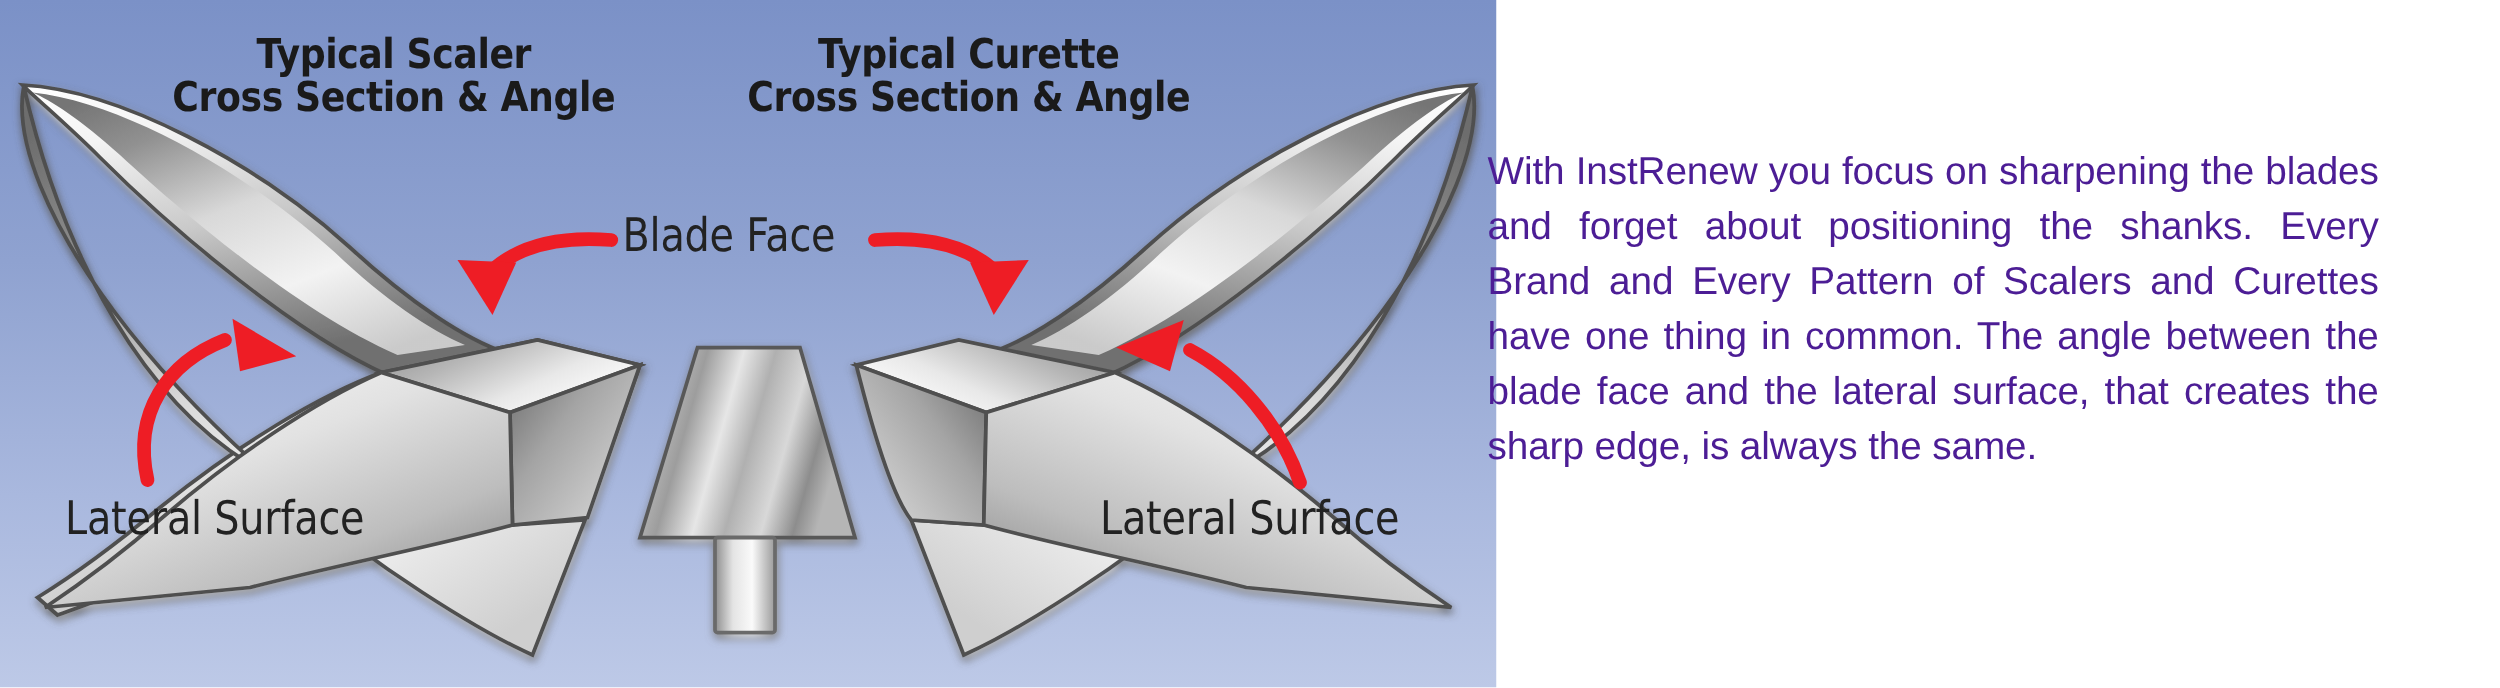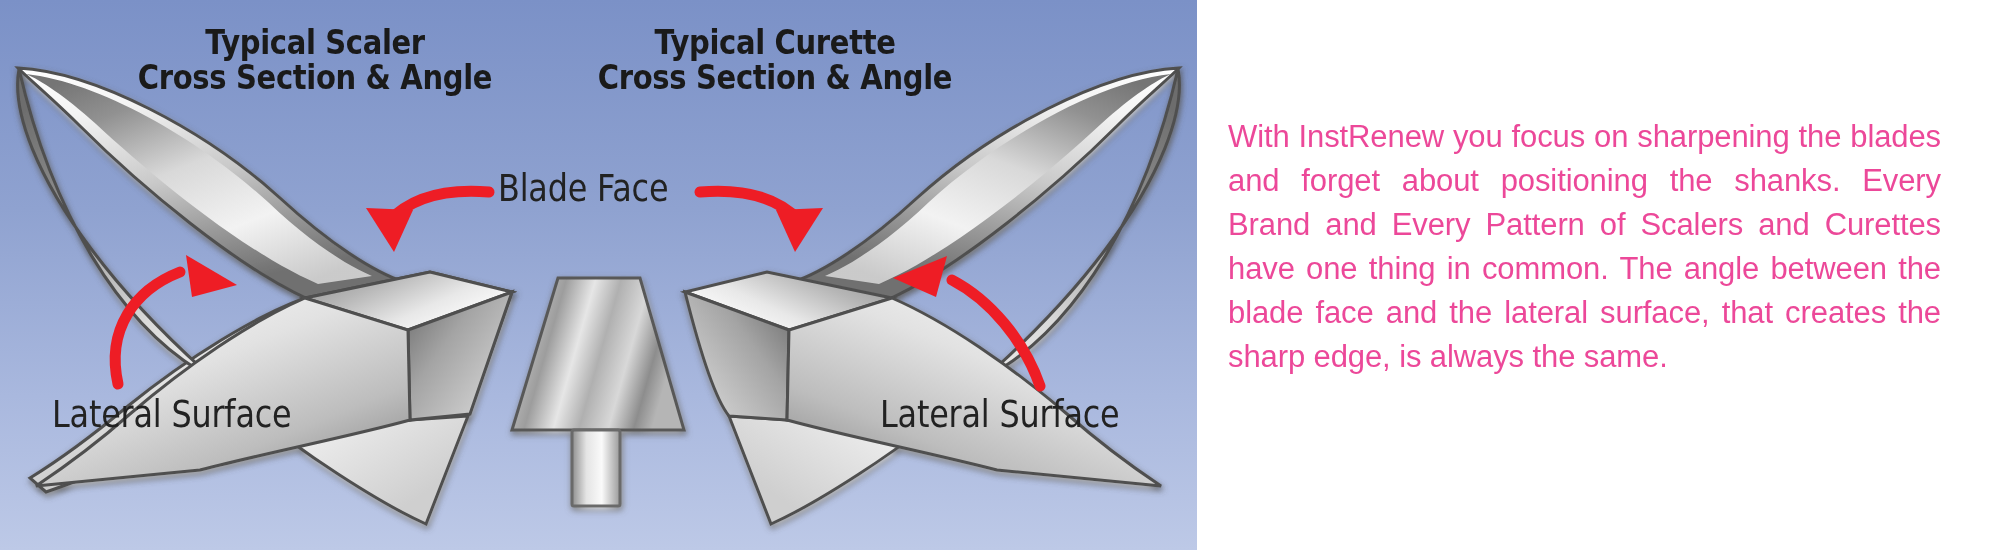--- a/index.html
+++ b/index.html
@@ -74,27 +74,27 @@
     transform-origin: left top;
     color: #222222;
   }
   #blade-face-label { left: 498px; top: 169px; }
   #lateral-left-label { left: 52px; top: 395px; }
   #lateral-right-label { left: 880px; top: 395px; }
 
   
   #description-block {
     position: absolute;
-    left: 1228px;
+    left: 1190px;
     top: 84px;
     width: 713px;
     font-family: "Liberation Sans", sans-serif;
     font-size: 31px;
     line-height: 44px;
-    color: #ec4899;
+    color: #4c1d95;
     text-align: justify;
     text-justify: inter-word;
     letter-spacing: -0.1px;
   }
 </style>
 </head>
 <body>
 
 <div id="root">
 

